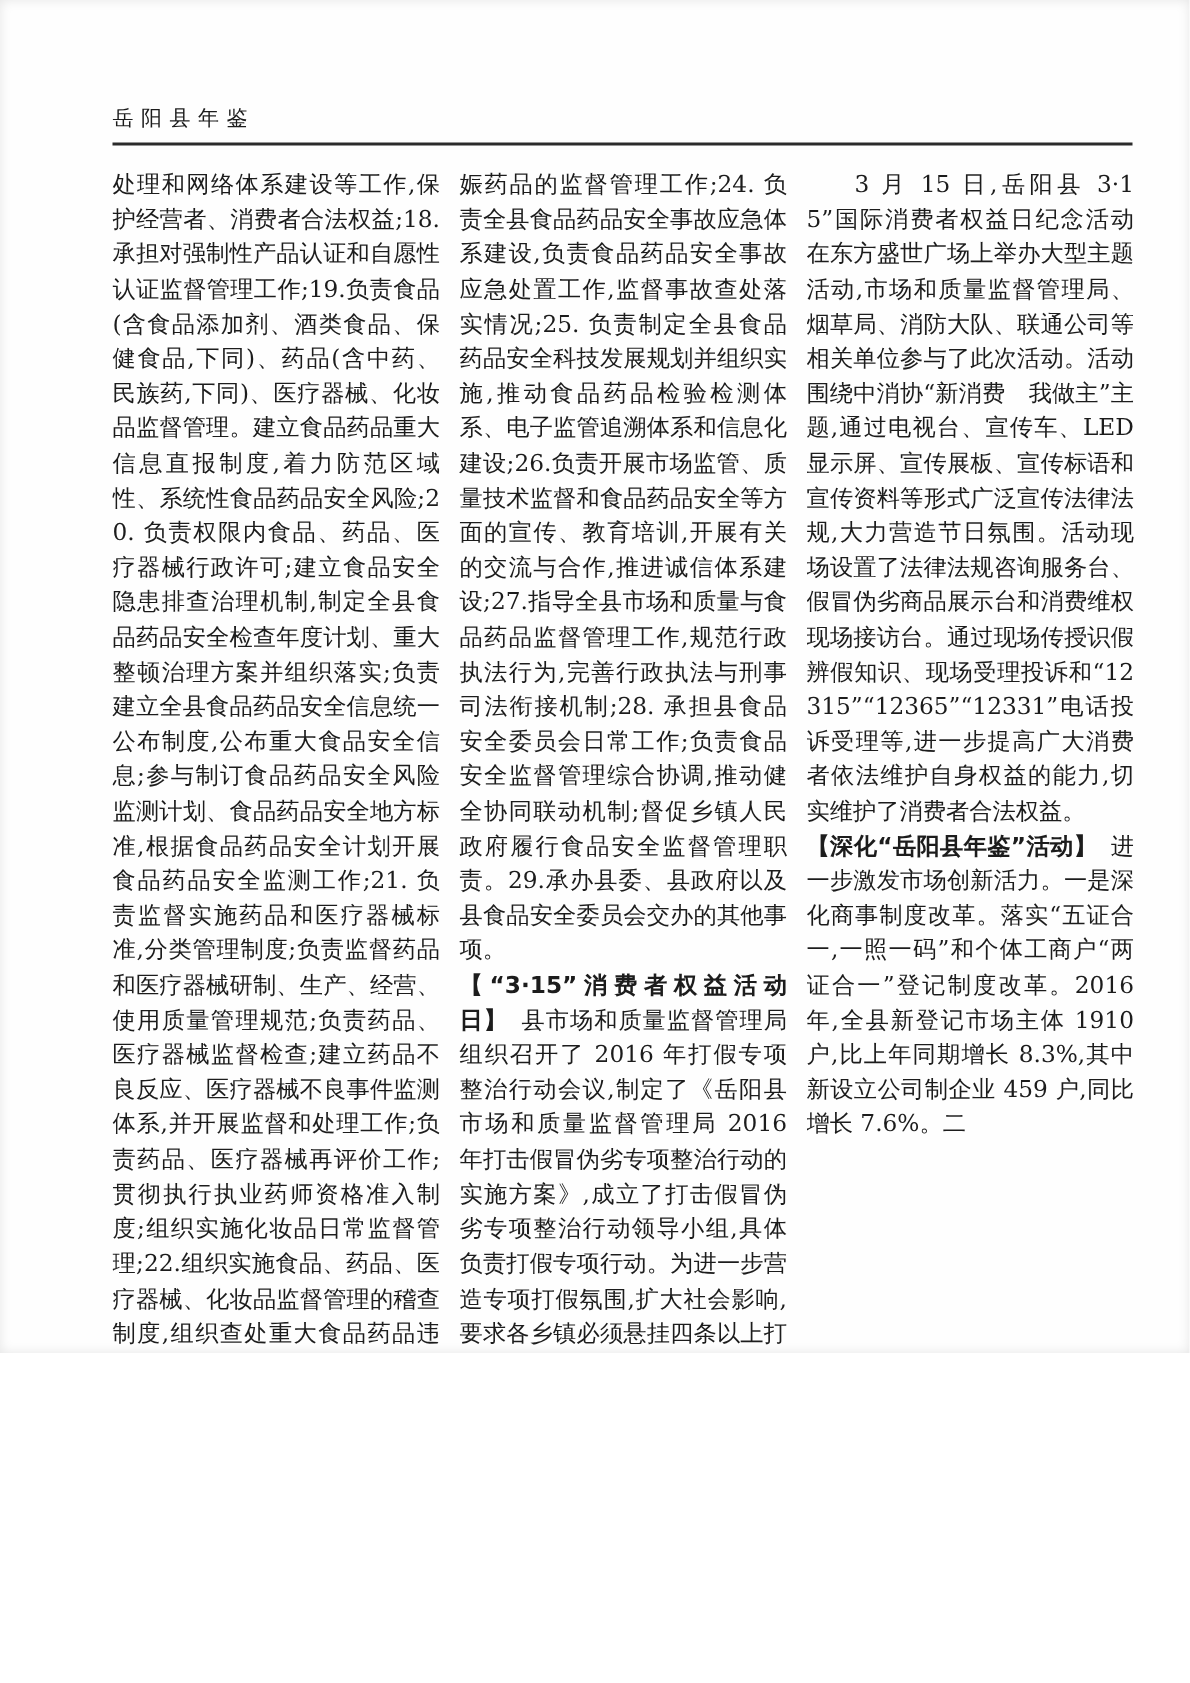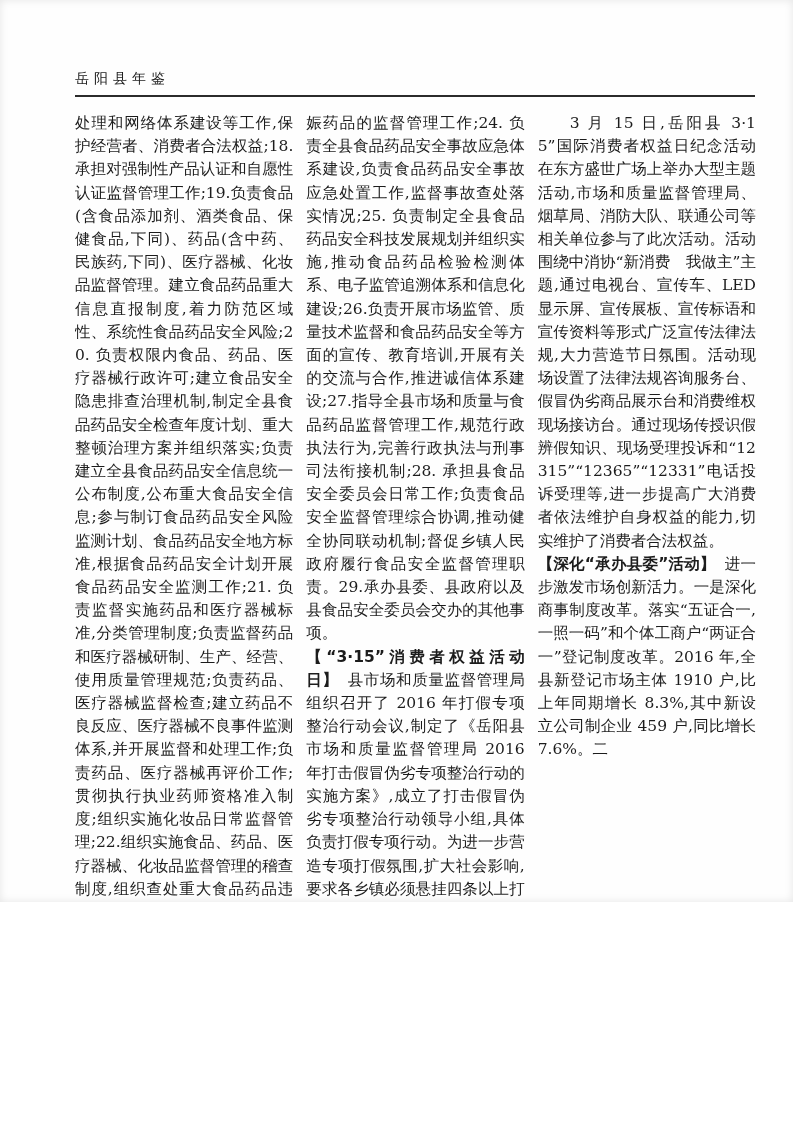--- a/index.html
+++ b/index.html
@@ -87,21 +87,21 @@
     <div class="col">
       <p>娠药品的监督管理工作;24. 负责全县食品药品安全事故应急体系建设,负责食品药品安全事故应急处置工作,监督事故查处落实情况;25. 负责制定全县食品药品安全科技发展规划并组织实施,推动食品药品检验检测体系、电子监管追溯体系和信息化建设;26.负责开展市场监管、质量技术监督和食品药品安全等方面的宣传、教育培训,开展有关的交流与合作,推进诚信体系建设;27.指导全县市场和质量与食品药品监督管理工作,规范行政执法行为,完善行政执法与刑事司法衔接机制;28. 承担县食品安全委员会日常工作;负责食品安全监督管理综合协调,推动健全协同联动机制;督促乡镇人民政府履行食品安全监督管理职责。29.承办县委、县政府以及县食品安全委员会交办的其他事项。</p>
       <p class="entry">
         <span class="entry-title">【“3·15”消费者权益活动日】</span><span>县市场和质量监督管理局组织召开了 2016 年打假专项整治行动会议,制定了《岳阳县市场和质量监督管理局 2016 年打击假冒伪劣专项整治行动的实施方案》,成立了打击假冒伪劣专项整治行动领导小组,具体负责打假专项行动。为进一步营造专项打假氛围,扩大社会影响,要求各乡镇必须悬挂四条以上打击假冒伪劣商品的横幅、十张宣传标语,各大型商家的电子显示屏上必须有宣传用语三条以上,有举报投诉电话;每个集贸(集中)市场的醒目处必须有标语,同时要求做好宣传报道工</span>
       </p>
     </div>
 
     <div class="col">
       <p class="para-indent">3 月 15 日,岳阳县 3·15”国际消费者权益日纪念活动在东方盛世广场上举办大型主题活动,市场和质量监督管理局、烟草局、消防大队、联通公司等相关单位参与了此次活动。活动围绕中消协“新消费　我做主”主题,通过电视台、宣传车、LED 显示屏、宣传展板、宣传标语和宣传资料等形式广泛宣传法律法规,大力营造节日氛围。活动现场设置了法律法规咨询服务台、假冒伪劣商品展示台和消费维权现场接访台。通过现场传授识假辨假知识、现场受理投诉和“12315”“12365”“12331”电话投诉受理等,进一步提高广大消费者依法维护自身权益的能力,切实维护了消费者合法权益。</p>
       <p class="entry">
-        <span class="entry-title">【深化“承办县委”活动】</span><span>进一步激发市场创新活力。一是深化商事制度改革。落实“五证合一,一照一码”和个体工商户“两证合一”登记制度改革。2016 年,全县新登记市场主体 1910 户,比上年同期增长 8.3%,其中新设立公司制企业 459 户,同比增长 7.6%。二</span>
+        <span class="entry-title">【深化“岳阳县年鉴”活动】</span><span>进一步激发市场创新活力。一是深化商事制度改革。落实“五证合一,一照一码”和个体工商户“两证合一”登记制度改革。2016 年,全县新登记市场主体 1910 户,比上年同期增长 8.3%,其中新设立公司制企业 459 户,同比增长 7.6%。二</span>
       </p>
     </div>
 
   </div>
 
   <div class="page-number">–162–</div>
 
 </div>
 
 </body></html>

